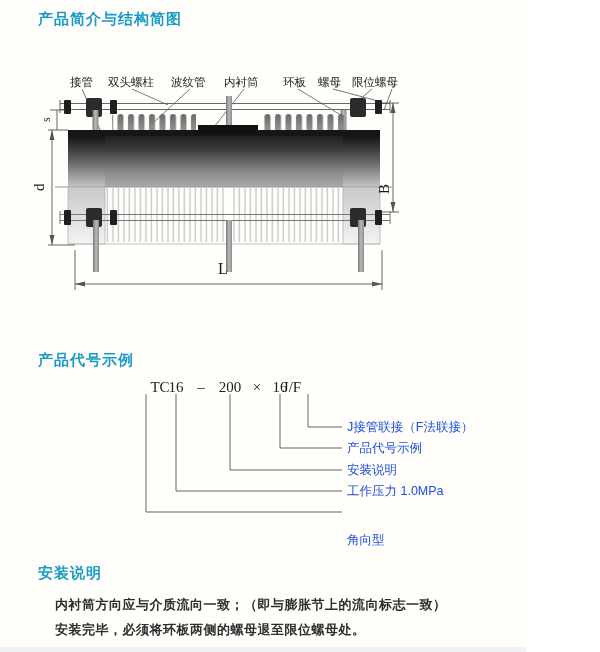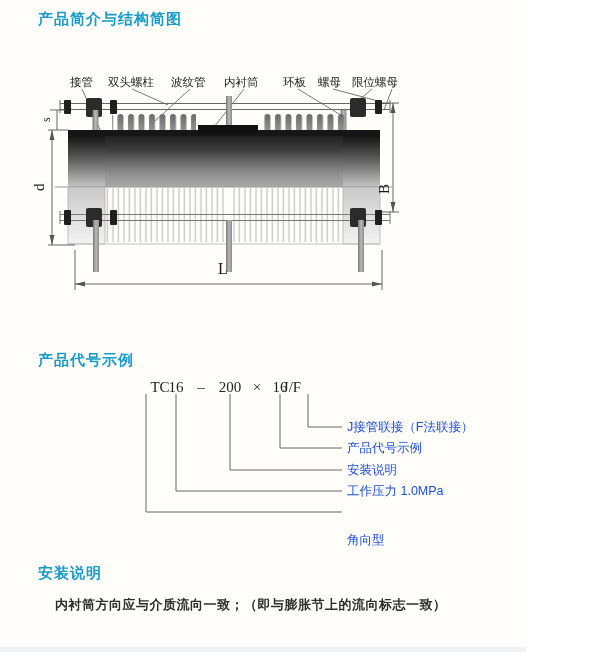--- a/index.html
+++ b/index.html
@@ -210,15 +210,16 @@
   </svg>
 
   <div class="code-expl" style="top:419px">J接管联接（F法联接）</div>
   <div class="code-expl" style="top:440px">产品代号示例</div>
   <div class="code-expl" style="top:462px">安装说明</div>
   <div class="code-expl" style="top:483px">工作压力 1.0MPa</div>
   <div class="code-expl" style="top:532px">角向型</div>
 
   <div class="sec-title" style="top:564px">安装说明</div>
   <div class="install-line" style="top:596px">内衬筒方向应与介质流向一致；（即与膨胀节上的流向标志一致）</div>
+  <div class="install-line" style="top:621px">安装完毕，必须将环板两侧的螺母退至限位螺母处。</div>
 
   <div class="bottom-strip"></div>
 </div>
 
 </body></html>

